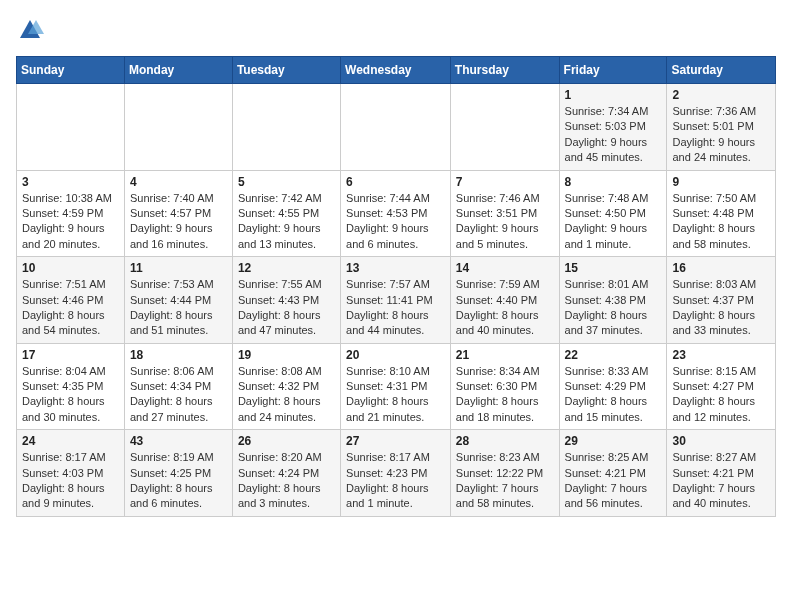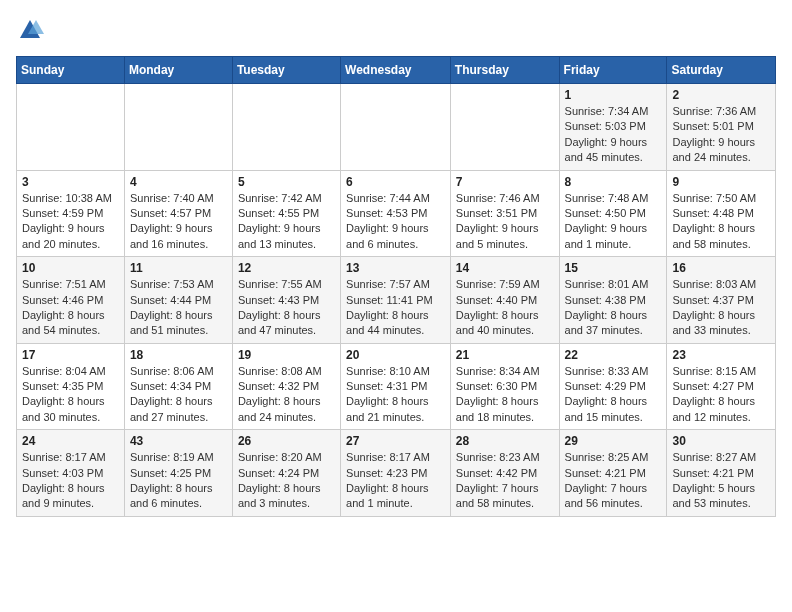--- a/index.html
+++ b/index.html
@@ -236,25 +236,25 @@
         <td>
           <div class="day-number">26</div>
           <div class="day-info"><span>Sunrise: 8:20 AM</span><br><span>Sunset: 4:24 PM</span><br><span>Daylight: 8 hours and 3 minutes.</span></div>
         </td>
         <td>
           <div class="day-number">27</div>
           <div class="day-info"><span>Sunrise: 8:17 AM</span><br><span>Sunset: 4:23 PM</span><br><span>Daylight: 8 hours and 1 minute.</span></div>
         </td>
         <td>
           <div class="day-number">28</div>
-          <div class="day-info"><span>Sunrise: 8:23 AM</span><br><span>Sunset: 4:42 PM</span><br><span>Daylight: 7 hours and 58 minutes.</span></div>
+          <div class="day-info"><span>Sunrise: 8:23 AM</span><br><span>Sunset: 12:22 PM</span><br><span>Daylight: 7 hours and 58 minutes.</span></div>
         </td>
         <td>
           <div class="day-number">29</div>
           <div class="day-info"><span>Sunrise: 8:25 AM</span><br><span>Sunset: 4:21 PM</span><br><span>Daylight: 7 hours and 56 minutes.</span></div>
         </td>
         <td>
           <div class="day-number">30</div>
-          <div class="day-info"><span>Sunrise: 8:27 AM</span><br><span>Sunset: 4:21 PM</span><br><span>Daylight: 5 hours and 53 minutes.</span></div>
+          <div class="day-info"><span>Sunrise: 8:27 AM</span><br><span>Sunset: 4:21 PM</span><br><span>Daylight: 7 hours and 40 minutes.</span></div>
         </td>
       </tr>
     </tbody>
 </table>
 
 </body></html>

